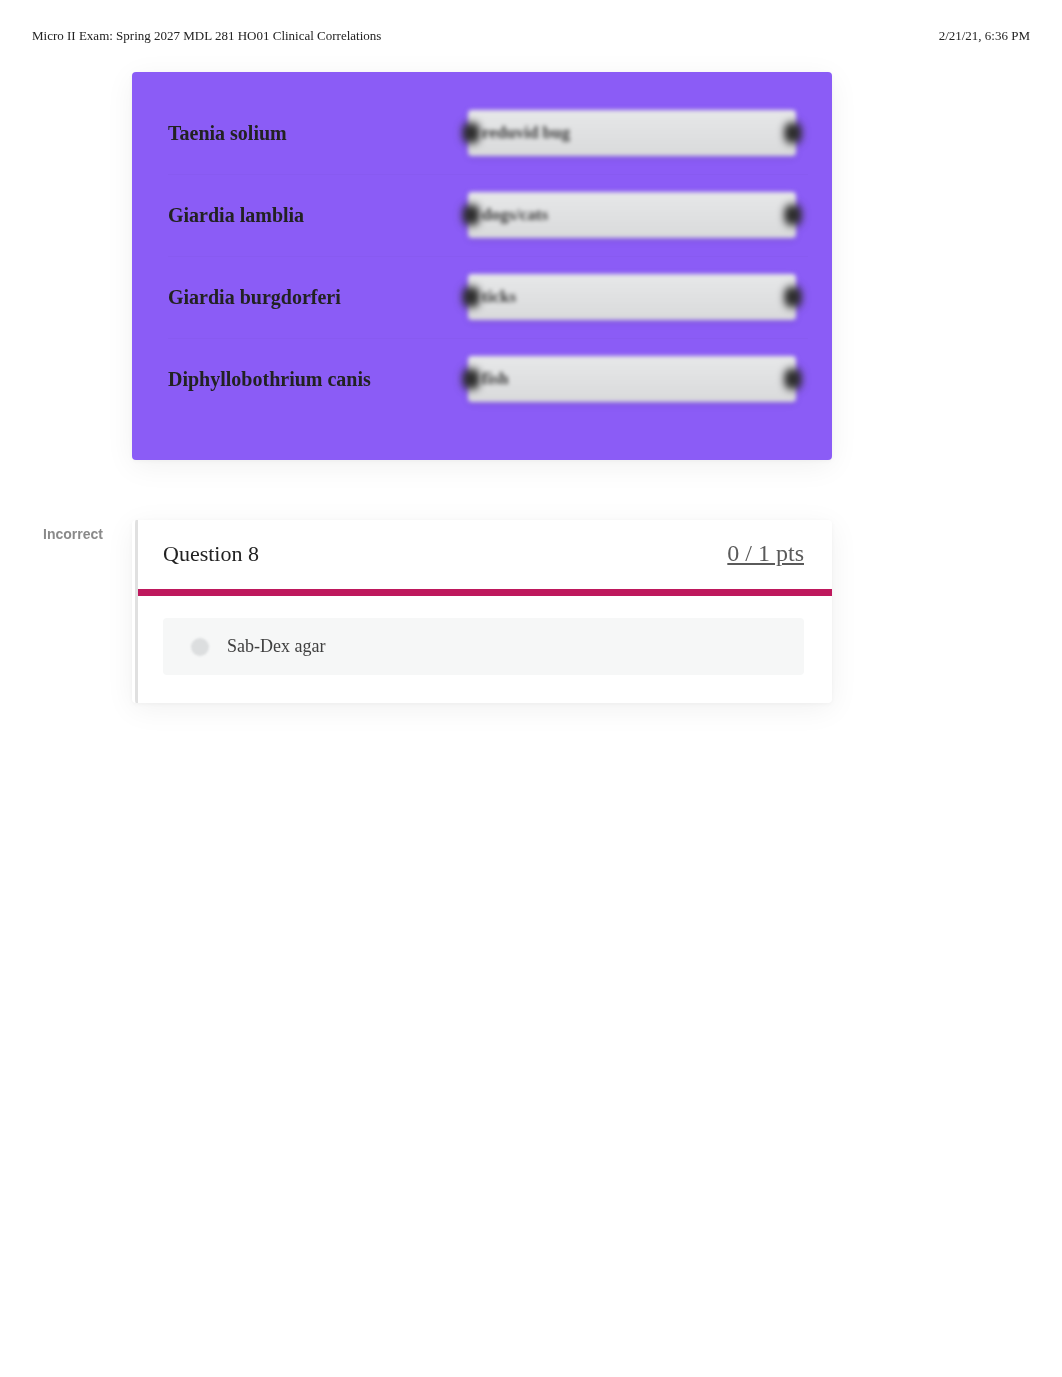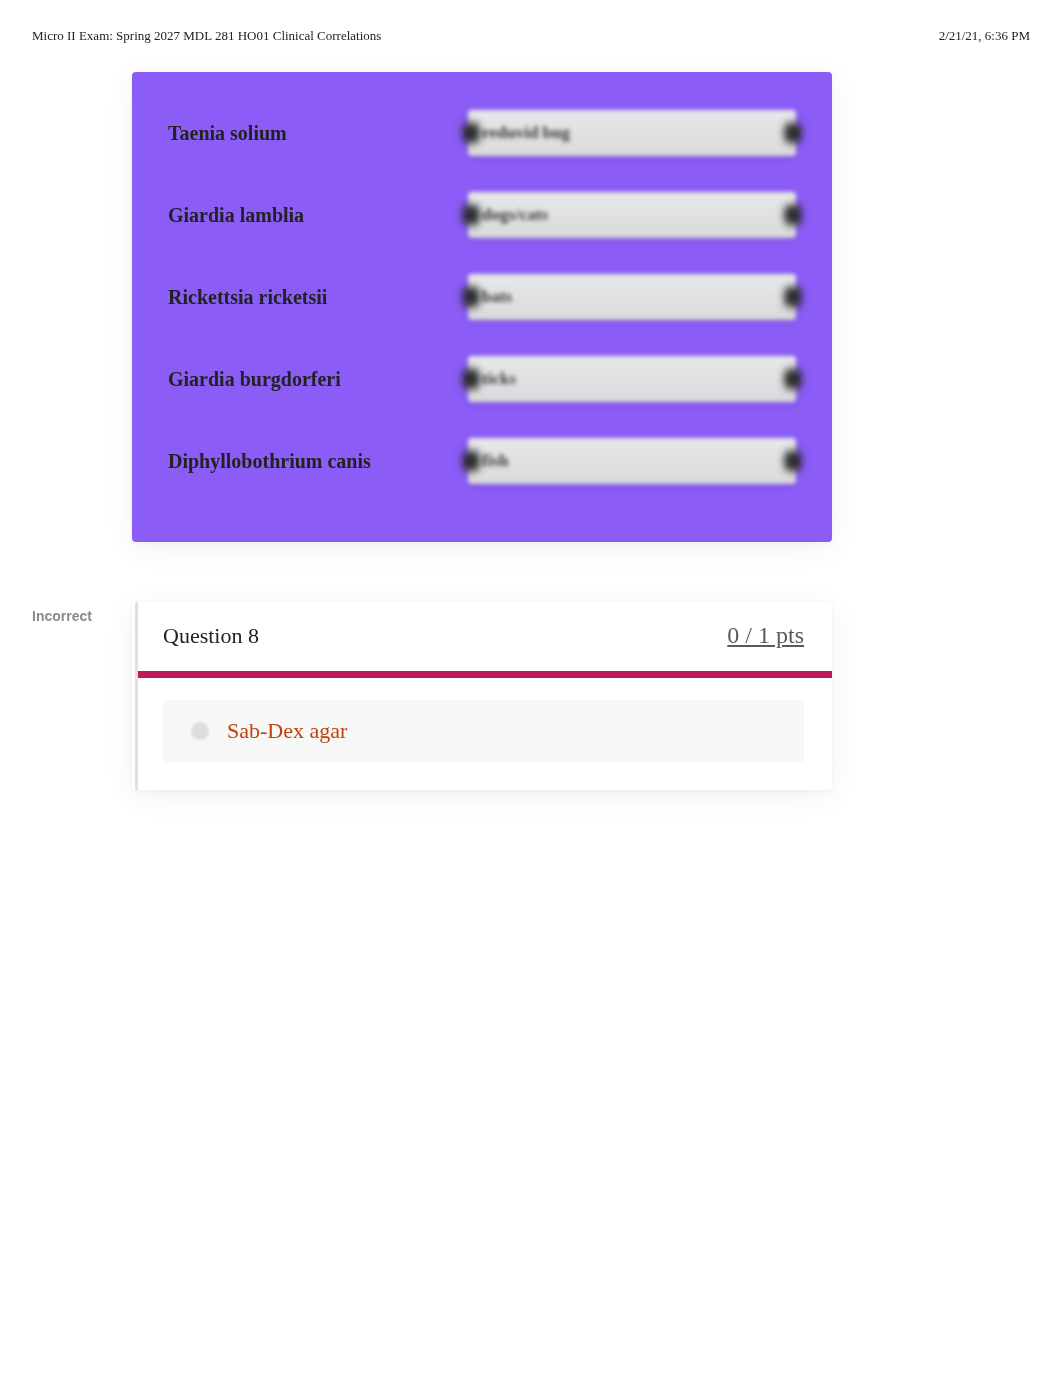--- a/index.html
+++ b/index.html
@@ -77,21 +77,21 @@
   .answer-pill .left-nub { left: -6px; }
   .answer-pill .right-nub { right: -6px; }
 
   
   .q-wrap {
     display: flex;
     align-items: flex-start;
   }
   .status-label {
     width: 100px;
-    text-align: left;
+    text-align: center;
     padding-right: 18px;
     padding-top: 6px;
     font-family: Arial, sans-serif;
     font-size: 14px;
     font-weight: 600;
     color: #8a8a8a;
   }
   .q-card {
     width: 700px;
     border-radius: 4px;
@@ -134,22 +134,22 @@
   }
   .radio-dot {
     width: 18px; height: 18px;
     border-radius: 50%;
     background: #dcdedf;
     flex: 0 0 auto;
     filter: blur(1px);
   }
   .opt-text {
     font-family: Georgia, "Times New Roman", serif;
-    font-size: 22px;
-    color: #c2410c;
+    font-size: 18px;
+    color: #404040;
   }
 </style>
 </head>
 <body>
 
 <div class="page">
 
   <div class="header-row">
     <div>Micro II Exam: Spring 2027 MDL 281 HO01 Clinical Correlations</div>
     <div>2/21/21, 6:36 PM</div>
@@ -169,28 +169,20 @@
     <div class="match-row">
       <div class="term">Giardia lamblia</div>
       <div class="answer-pill">
         <span class="left-nub"></span>
         <span>dogs/cats</span>
         <span class="right-nub"></span>
       </div>
     </div>
 
 
-    <div class="match-row">
-      <div class="term">Rickettsia ricketsii</div>
-      <div class="answer-pill">
-        <span class="left-nub"></span>
-        <span>bats</span>
-        <span class="right-nub"></span>
-      </div>
-    </div>
 
 
     <div class="match-row">
       <div class="term">Giardia burgdorferi</div>
       <div class="answer-pill">
         <span class="left-nub"></span>
         <span>ticks</span>
         <span class="right-nub"></span>
       </div>
     </div>

